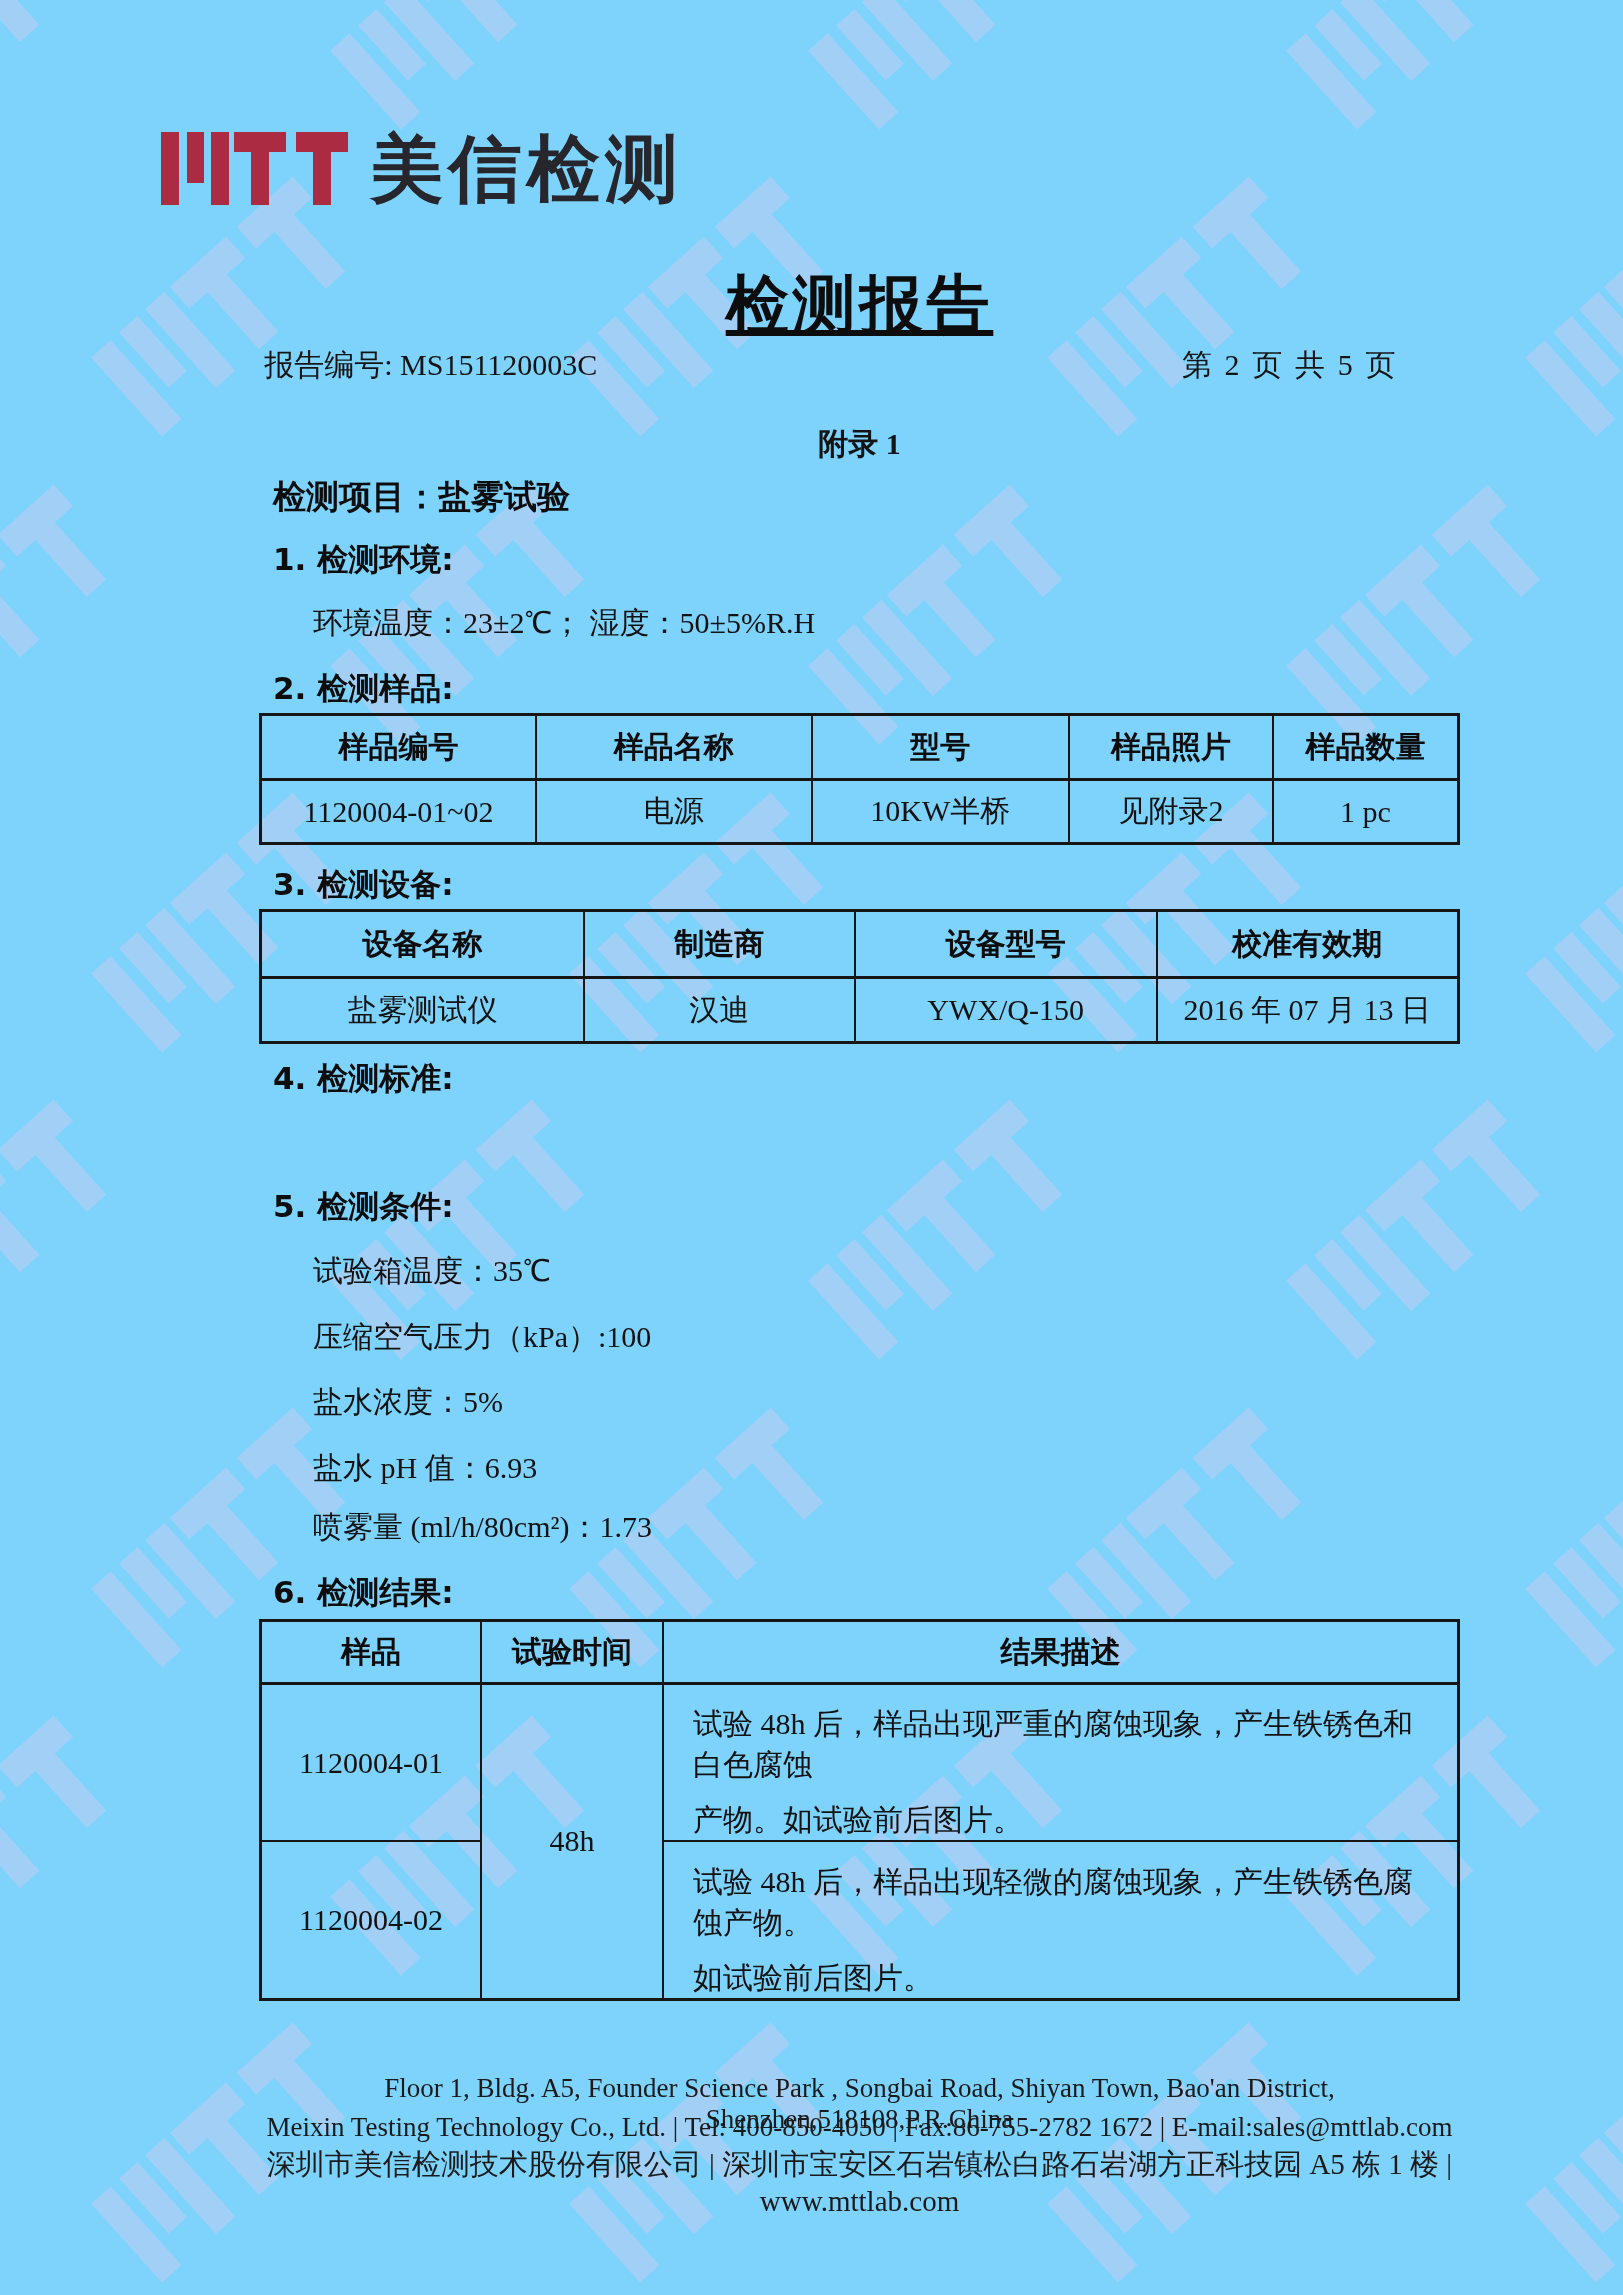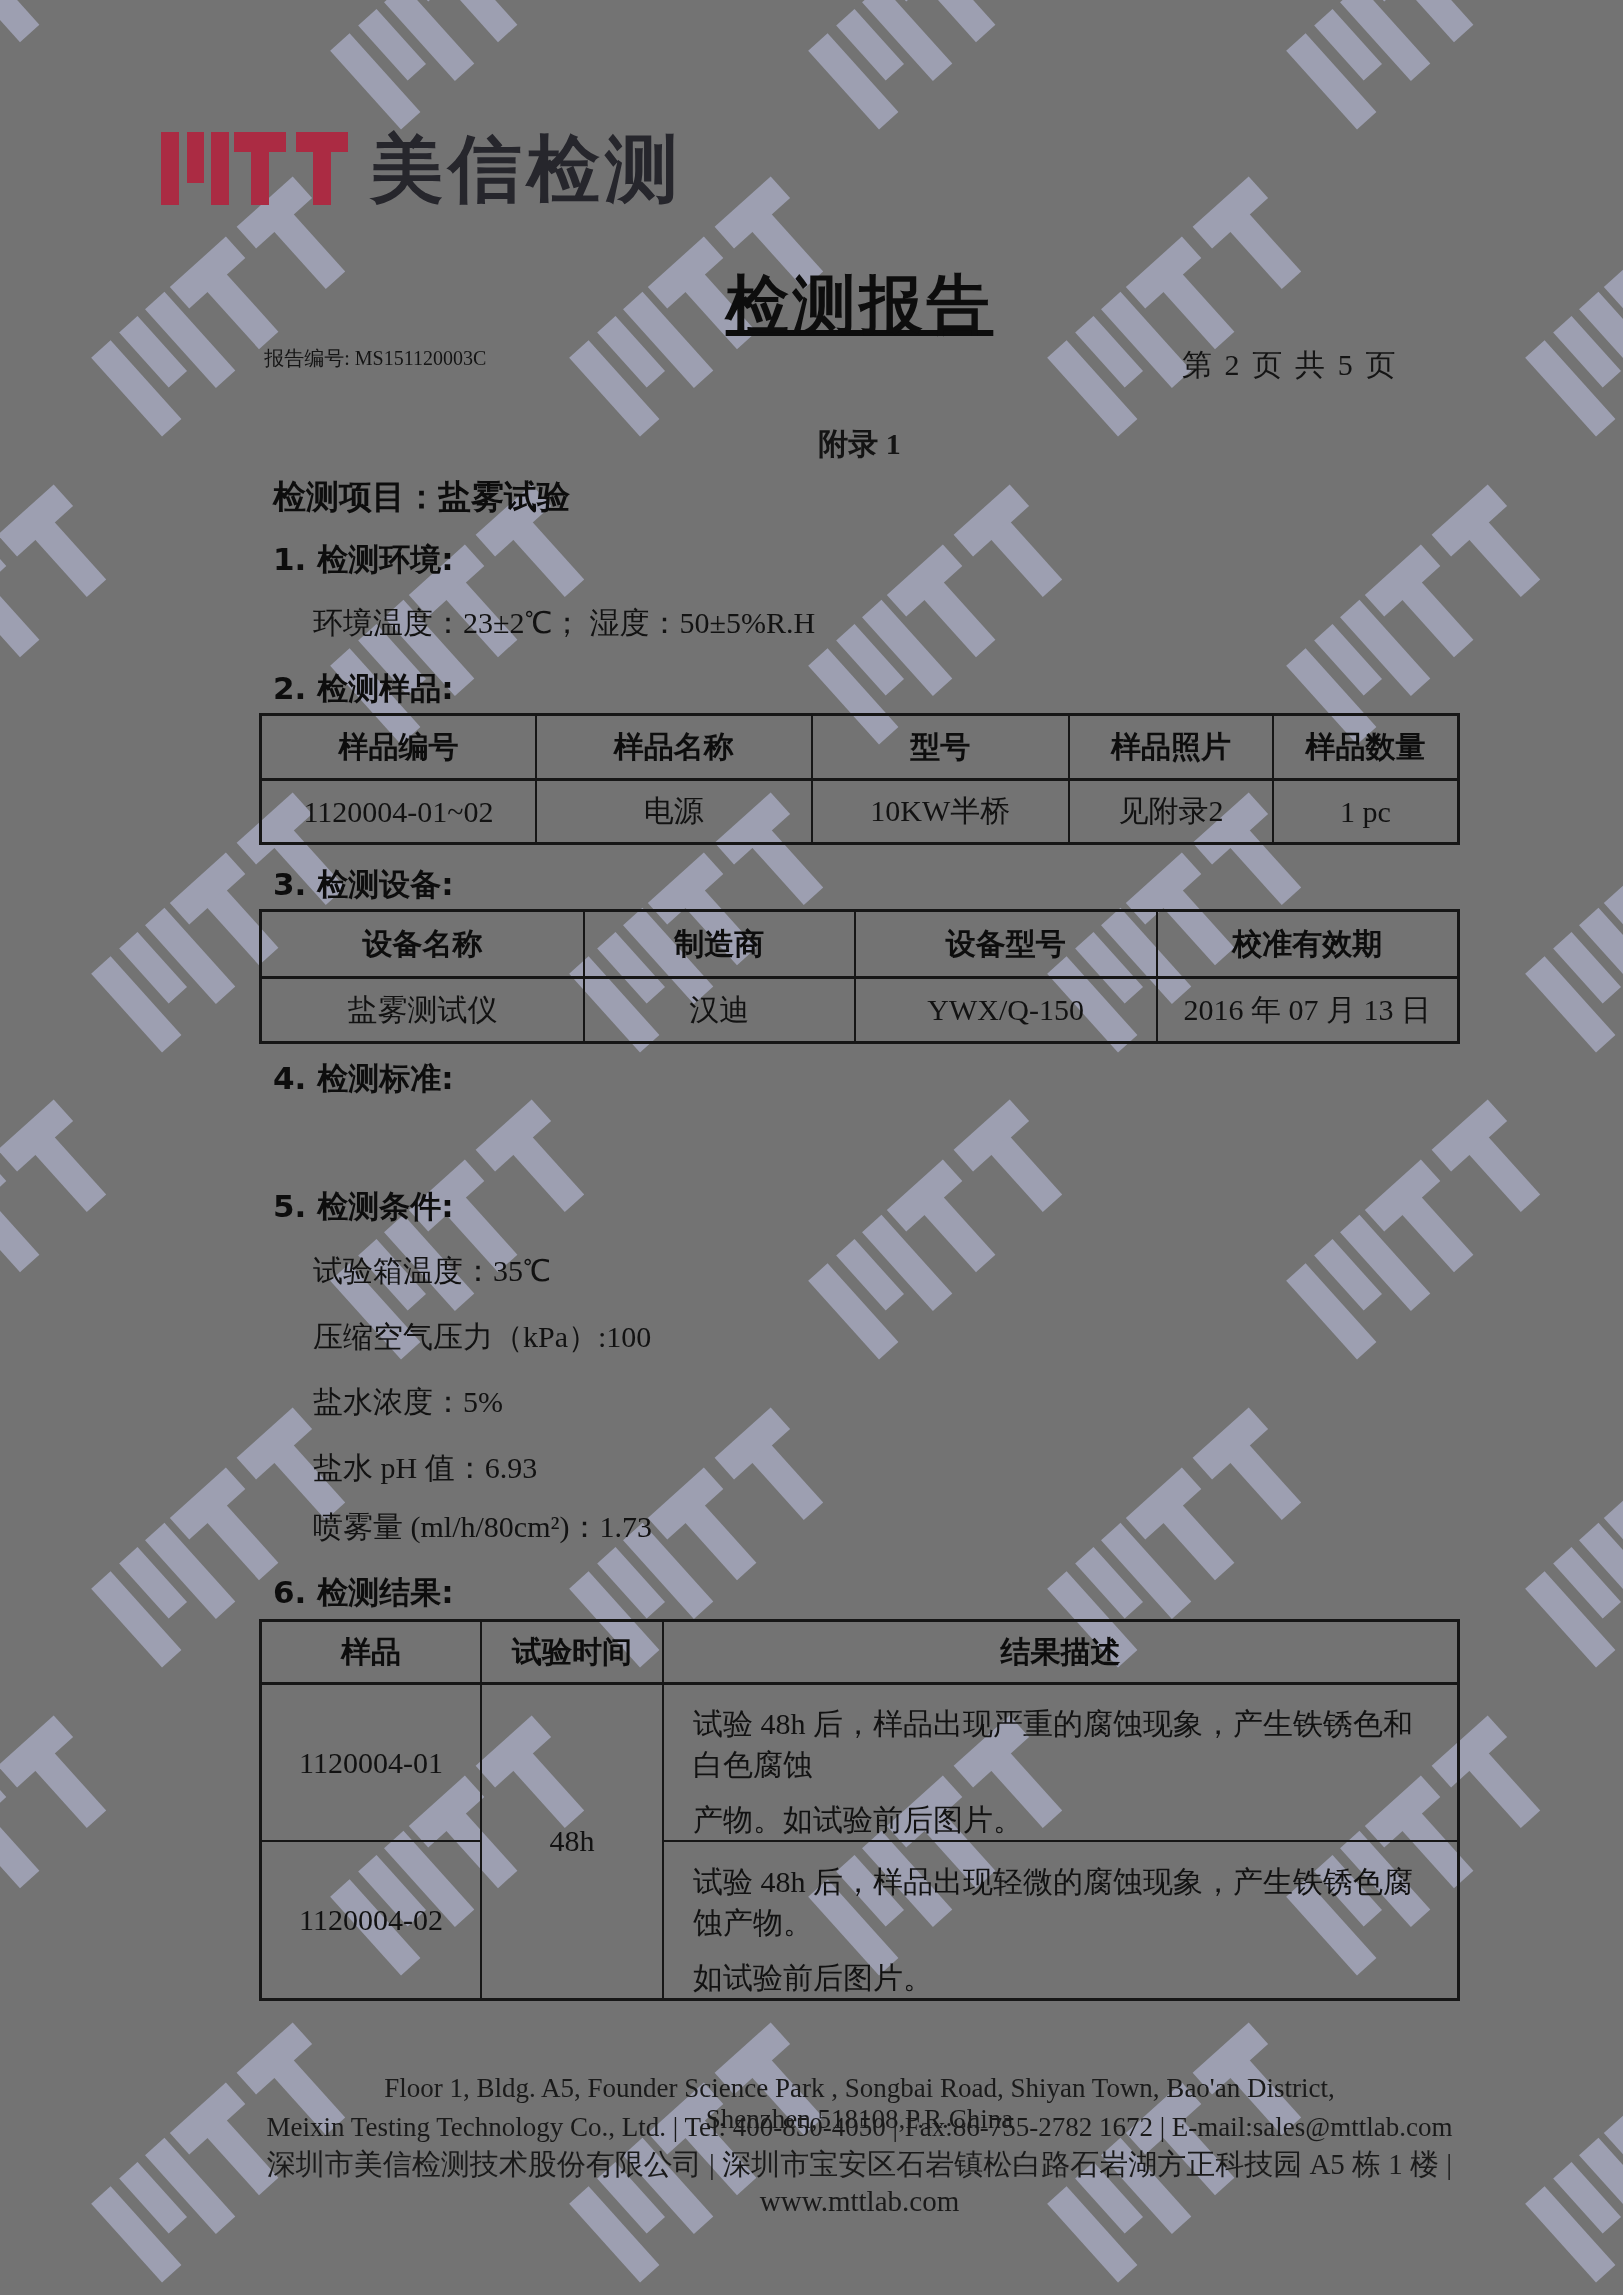--- a/index.html
+++ b/index.html
@@ -1,19 +1,19 @@
 <!DOCTYPE html>
 <html lang="zh" style="font-size:10.5px"><head>
 <meta charset="utf-8">
 <style>
   html,body{margin:0;padding:0;background:#ffffff;}
   .page{
     position:relative;
     width:1623px;height:2295px;
-    background:#737373;
+    background:#7dd3fc;
     overflow:hidden;
     font-family:"Liberation Serif", serif;
     color:#141414;
   }
   
   #wm-layer{position:absolute;inset:0;z-index:0;}
   .wm{position:absolute;color:#c7ccf0;opacity:.5;transform:rotate(-42deg) scale(1.45);transform-origin:center;}
   
   .mark{position:relative;display:block;width:191px;height:73px;}
   .mark i{position:absolute;top:0;background:currentColor;}
@@ -25,21 +25,21 @@
   .mark .t2h{left:135px;width:52px;height:19.6px}
   .mark .t2s{left:152px;top:18.3px;width:17.7px;height:55px}
   
   .content{position:absolute;inset:0;z-index:1;}
   .logo{position:absolute;left:161px;top:132px;display:flex;align-items:flex-start;gap:18.3px;}
   .logo .mark{color:#ab2b43;}
   .logo-text{font-family:"DejaVu Sans",sans-serif;font-weight:900;font-size:73px;line-height:73px;letter-spacing:5.2px;color:#26262c;}
   .report-title{position:absolute;left:259px;top:262px;width:1201px;text-align:center;
     font-weight:bold;font-size:63px;letter-spacing:3.9px;color:#0d0d0d;text-decoration:underline;}
   .meta-row{position:absolute;left:259px;top:345px;width:1201px;height:39px;}
-  .report-no{position:absolute;left:5.2px;top:0;font-size:20px;}
+  .report-no{position:absolute;left:5.2px;top:0;font-size:30px;}
   .page-info{position:absolute;right:62px;top:0;font-size:30px;letter-spacing:2.6px;}
   .appendix{position:absolute;left:259px;top:424px;width:1201px;text-align:center;
     font-weight:bold;font-size:30px;}
   .test-item{position:absolute;left:273px;top:475px;font-family:"DejaVu Sans",sans-serif;
     font-weight:bold;font-size:33px;color:#0d0d0d;}
   .sec-h{position:absolute;left:273px;font-family:"DejaVu Sans",sans-serif;font-weight:bold;
     font-size:31px;color:#0d0d0d;}
   .sh1{top:539px}.sh2{top:668px}.sh3{top:864px}.sh4{top:1058px}.sh5{top:1186px}.sh6{top:1572px}
   .line{position:absolute;left:313px;font-size:30px;color:#121212;}
   .env{top:603px}

